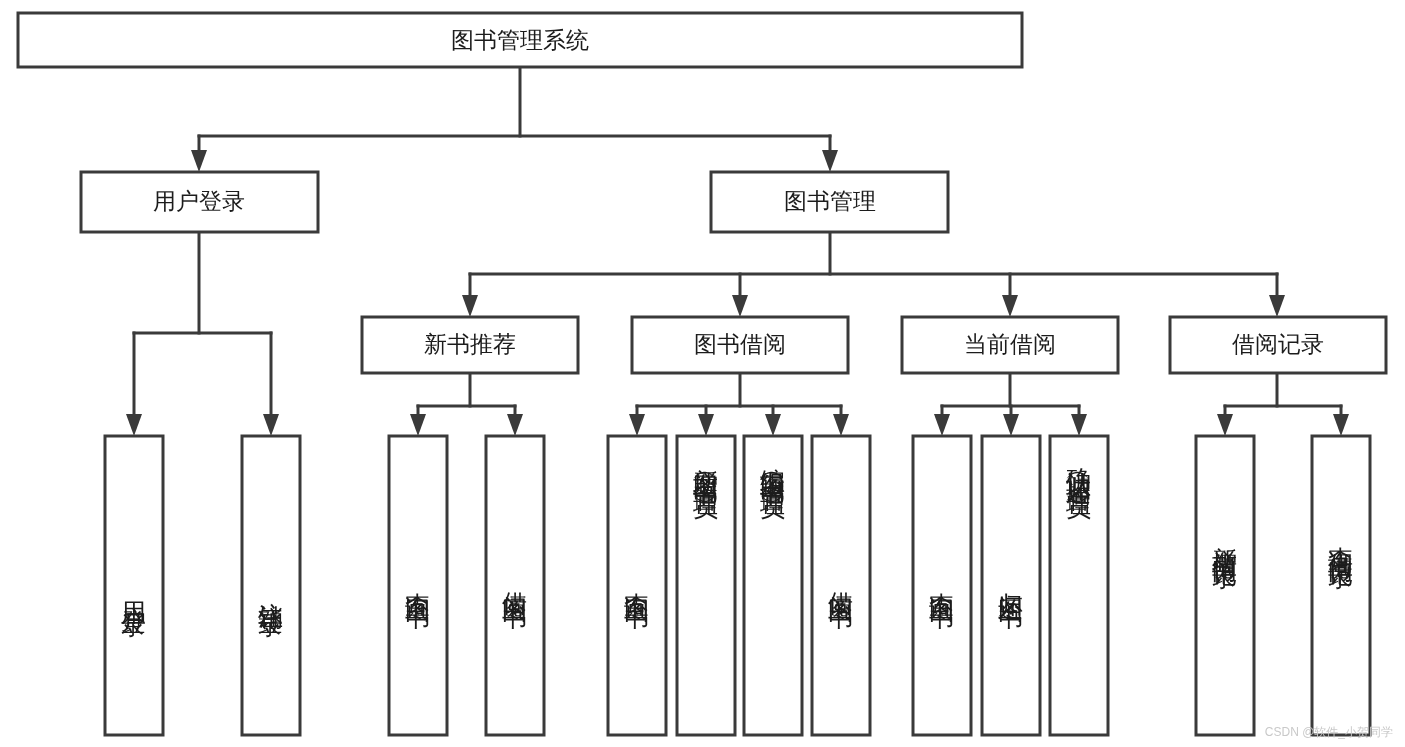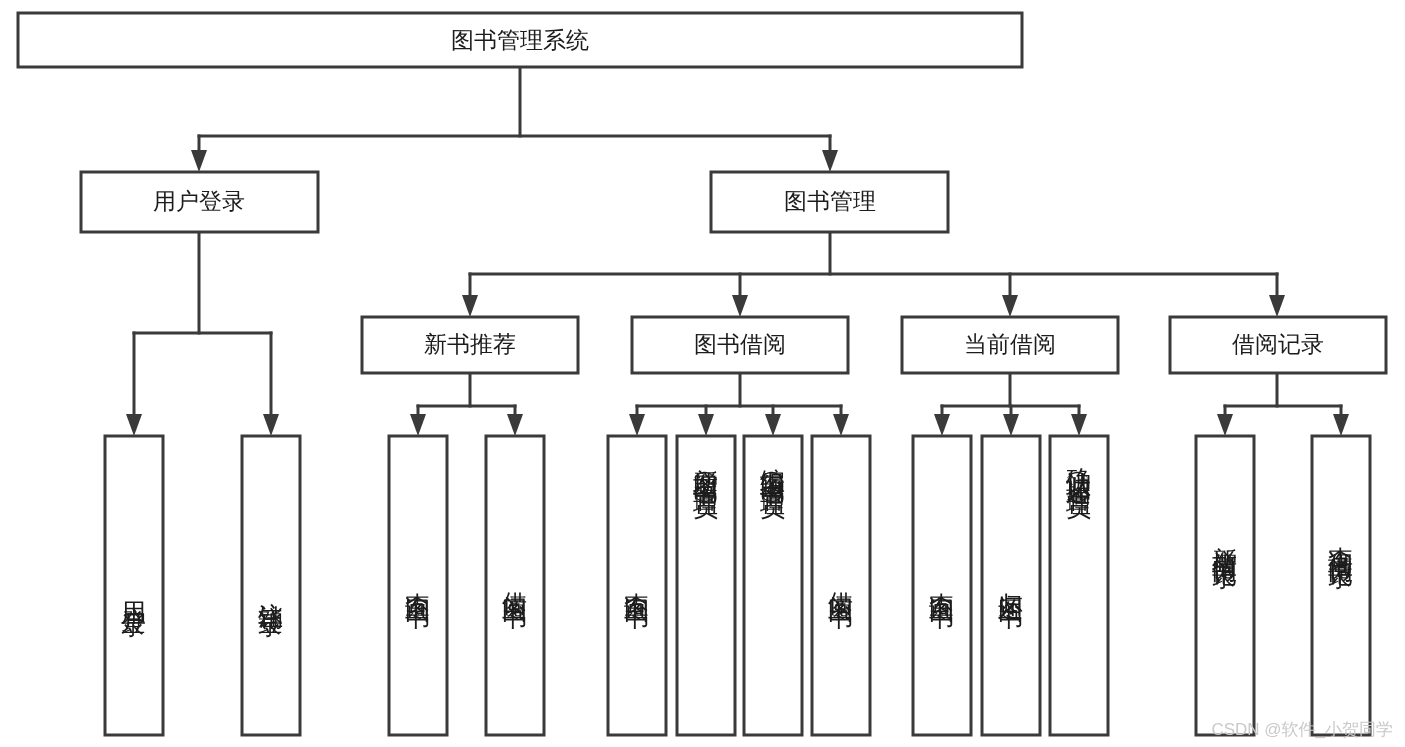--- a/index.html
+++ b/index.html
@@ -54,21 +54,21 @@
   }
   .arrow-head {
     fill: #3a3a3a;
     stroke: none;
   }
   .watermark {
     position: absolute;
     right: 12px;
     bottom: 6px;
     font-family: "Liberation Sans", "DejaVu Sans", sans-serif;
-    font-size: 17px;
+    font-size: 12px;
     color: #c9c9c9;
     white-space: nowrap;
     user-select: none;
     margin-left: 24px;
   }
 </style>
 </head>
 <body>
 
 <div id="diagram-root">

